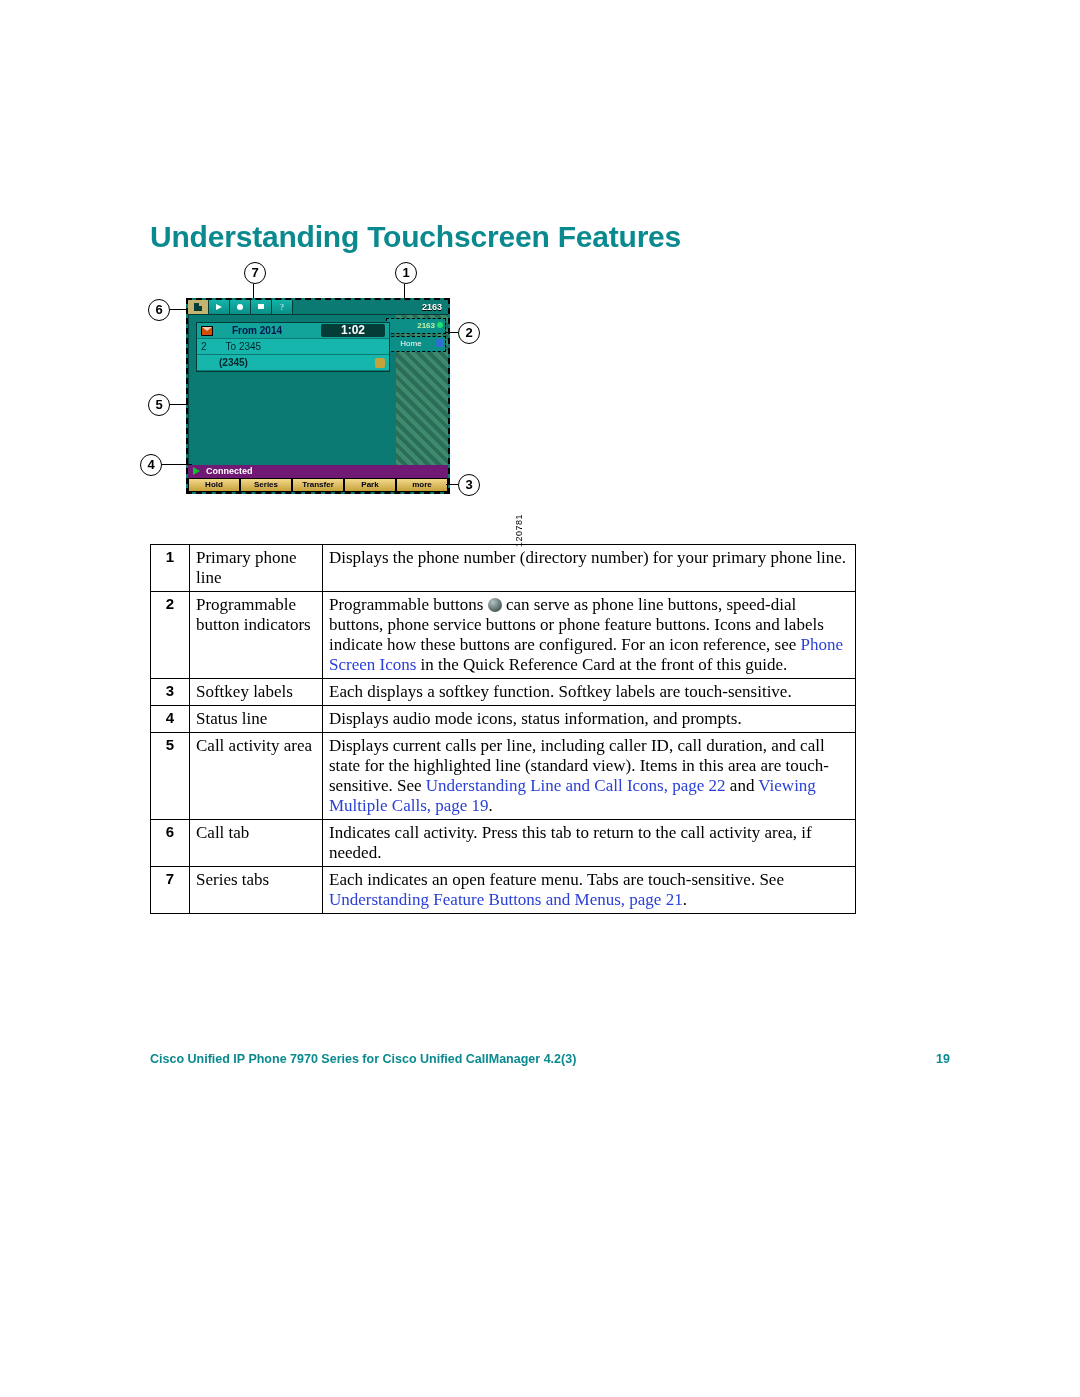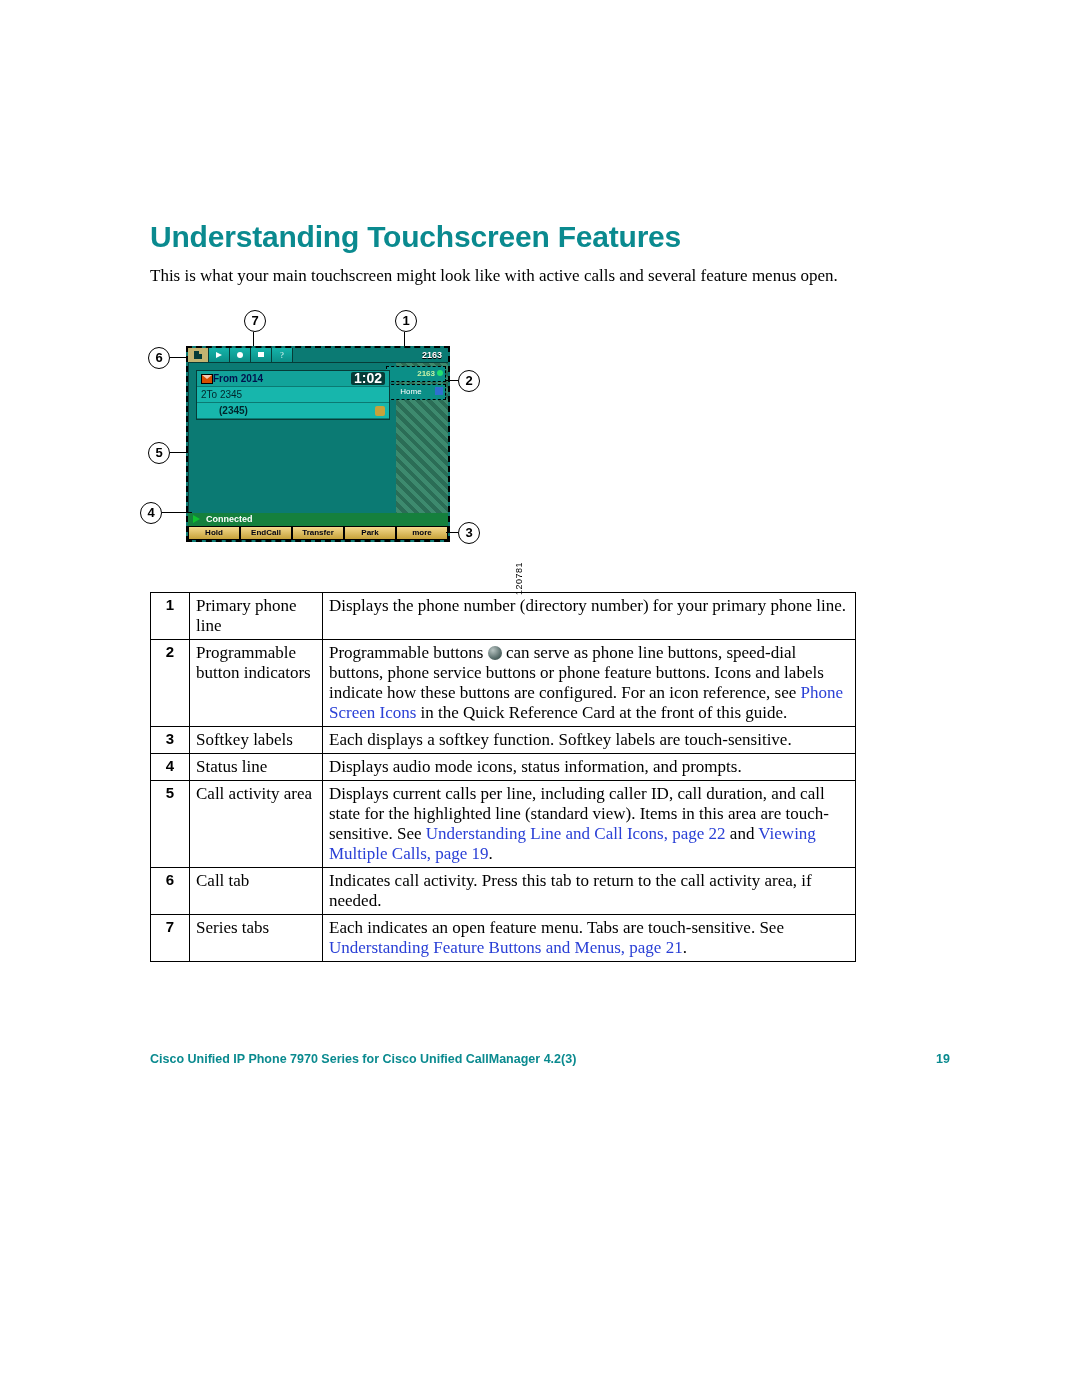--- a/index.html
+++ b/index.html
@@ -78,33 +78,33 @@
   }
   .pbtn.n1 { top: 18px; }
   .pbtn.n2 { top: 36px; font-weight: 400; color:#fff;text-align:center; }
   .pbtn .dot { position:absolute; right:2px; top:3px; width:6px; height:6px; border-radius:50%; background:#22e06f; }
   .pbtn .homeicon { position:absolute; right:2px; top:2px; width:8px; height:8px; background:#2f6fd0; }
   .callbox {
     position: absolute; left: 8px; top: 22px; right: 58px;
     border: 1px solid #063c38; background: #12a39a;
   }
   .callrow {
-    display:flex; align-items:center; gap:0; padding:1px 4px;
+    display:flex; align-items:center; gap:19px; padding:1px 4px;
     font: 700 10px/13px Arial, sans-serif; color:#00134d;
     border-bottom: 1px solid #0b7a73;
   }
   .callrow.second { background:#17b6ac; font-weight: 400; color:#00252b; }
   .callrow.sub { font-weight: 700; padding-left: 22px; }
   .env { width:10px;height:8px;background:#d54e00;border:1px solid #000; position:relative;}
   .env::after{content:"";position:absolute;left:0;right:0;top:0;border-left:5px solid transparent;border-right:5px solid transparent;border-top:4px solid #fff;opacity:.7;}
-  .dur { margin-left:auto; background:#063c38; color:#fff; padding:0 3px; border-radius:2px; font-size:14px; }
+  .dur { margin-left:auto; background:#063c38; color:#fff; padding:0 20px; border-radius:2px; font-size:12px; }
   .phicon { margin-left:auto; width:10px;height:10px; background:#c7a23a; border-radius:2px;}
   .status {
     position:absolute; left:0; right:0; bottom:14px; height:13px;
-    background:#15803d; color:#fff;
+    background:#701a75; color:#fff;
     font: 700 9px/13px Arial, sans-serif;
     padding-left: 18px;
   }
   .status .tri {
     position:absolute; left:5px; top:2px; width:0;height:0;
     border-top:4px solid transparent;border-bottom:4px solid transparent;border-left:7px solid #10c030;
   }
   .softkeys {
     position:absolute; left:0; right:0; bottom:0; height:14px;
     display:flex; background:#000;
@@ -181,21 +181,20 @@
   .footer-line { bottom: 330px; }
   
   .footer-line { bottom: 332px; }
 </style>
 </head>
 <body>
 
 <div class="page">
 
   <h1 class="heading">Understanding Touchscreen Features</h1>
-  <p class="intro">This is what your main touchscreen might look like with active calls and several feature menus open.</p>
 
   <div class="diagram">
     <div class="screen">
       <div class="wallpaper"></div>
 
       <div class="topbar">
         <div class="tab active">
             <svg viewBox="0 0 10 10">
               <path d="M1 1 L6 1 L6 4 L9 4 L9 9 L1 9 Z" fill="#063c38"></path>
             </svg>
@@ -243,21 +242,21 @@
         </div>
       </div>
 
       <div class="status">
         <span class="tri"></span>
         <span>Connected</span>
       </div>
 
       <div class="softkeys">
         <div class="sk">Hold</div>
-        <div class="sk">EndCall</div>
+        <div class="sk">Series</div>
         <div class="sk">Transfer</div>
         <div class="sk">Park</div>
         <div class="sk">more</div>
       </div>
     </div>
 
     <div class="callout c7"><span class="num">7</span><span class="stem"></span></div>
     <div class="callout c1"><span class="num">1</span><span class="stem"></span></div>
     <div class="callout c6"><span class="num">6</span><span class="stem"></span></div>
     <div class="callout c2"><span class="num">2</span><span class="stem"></span></div>

